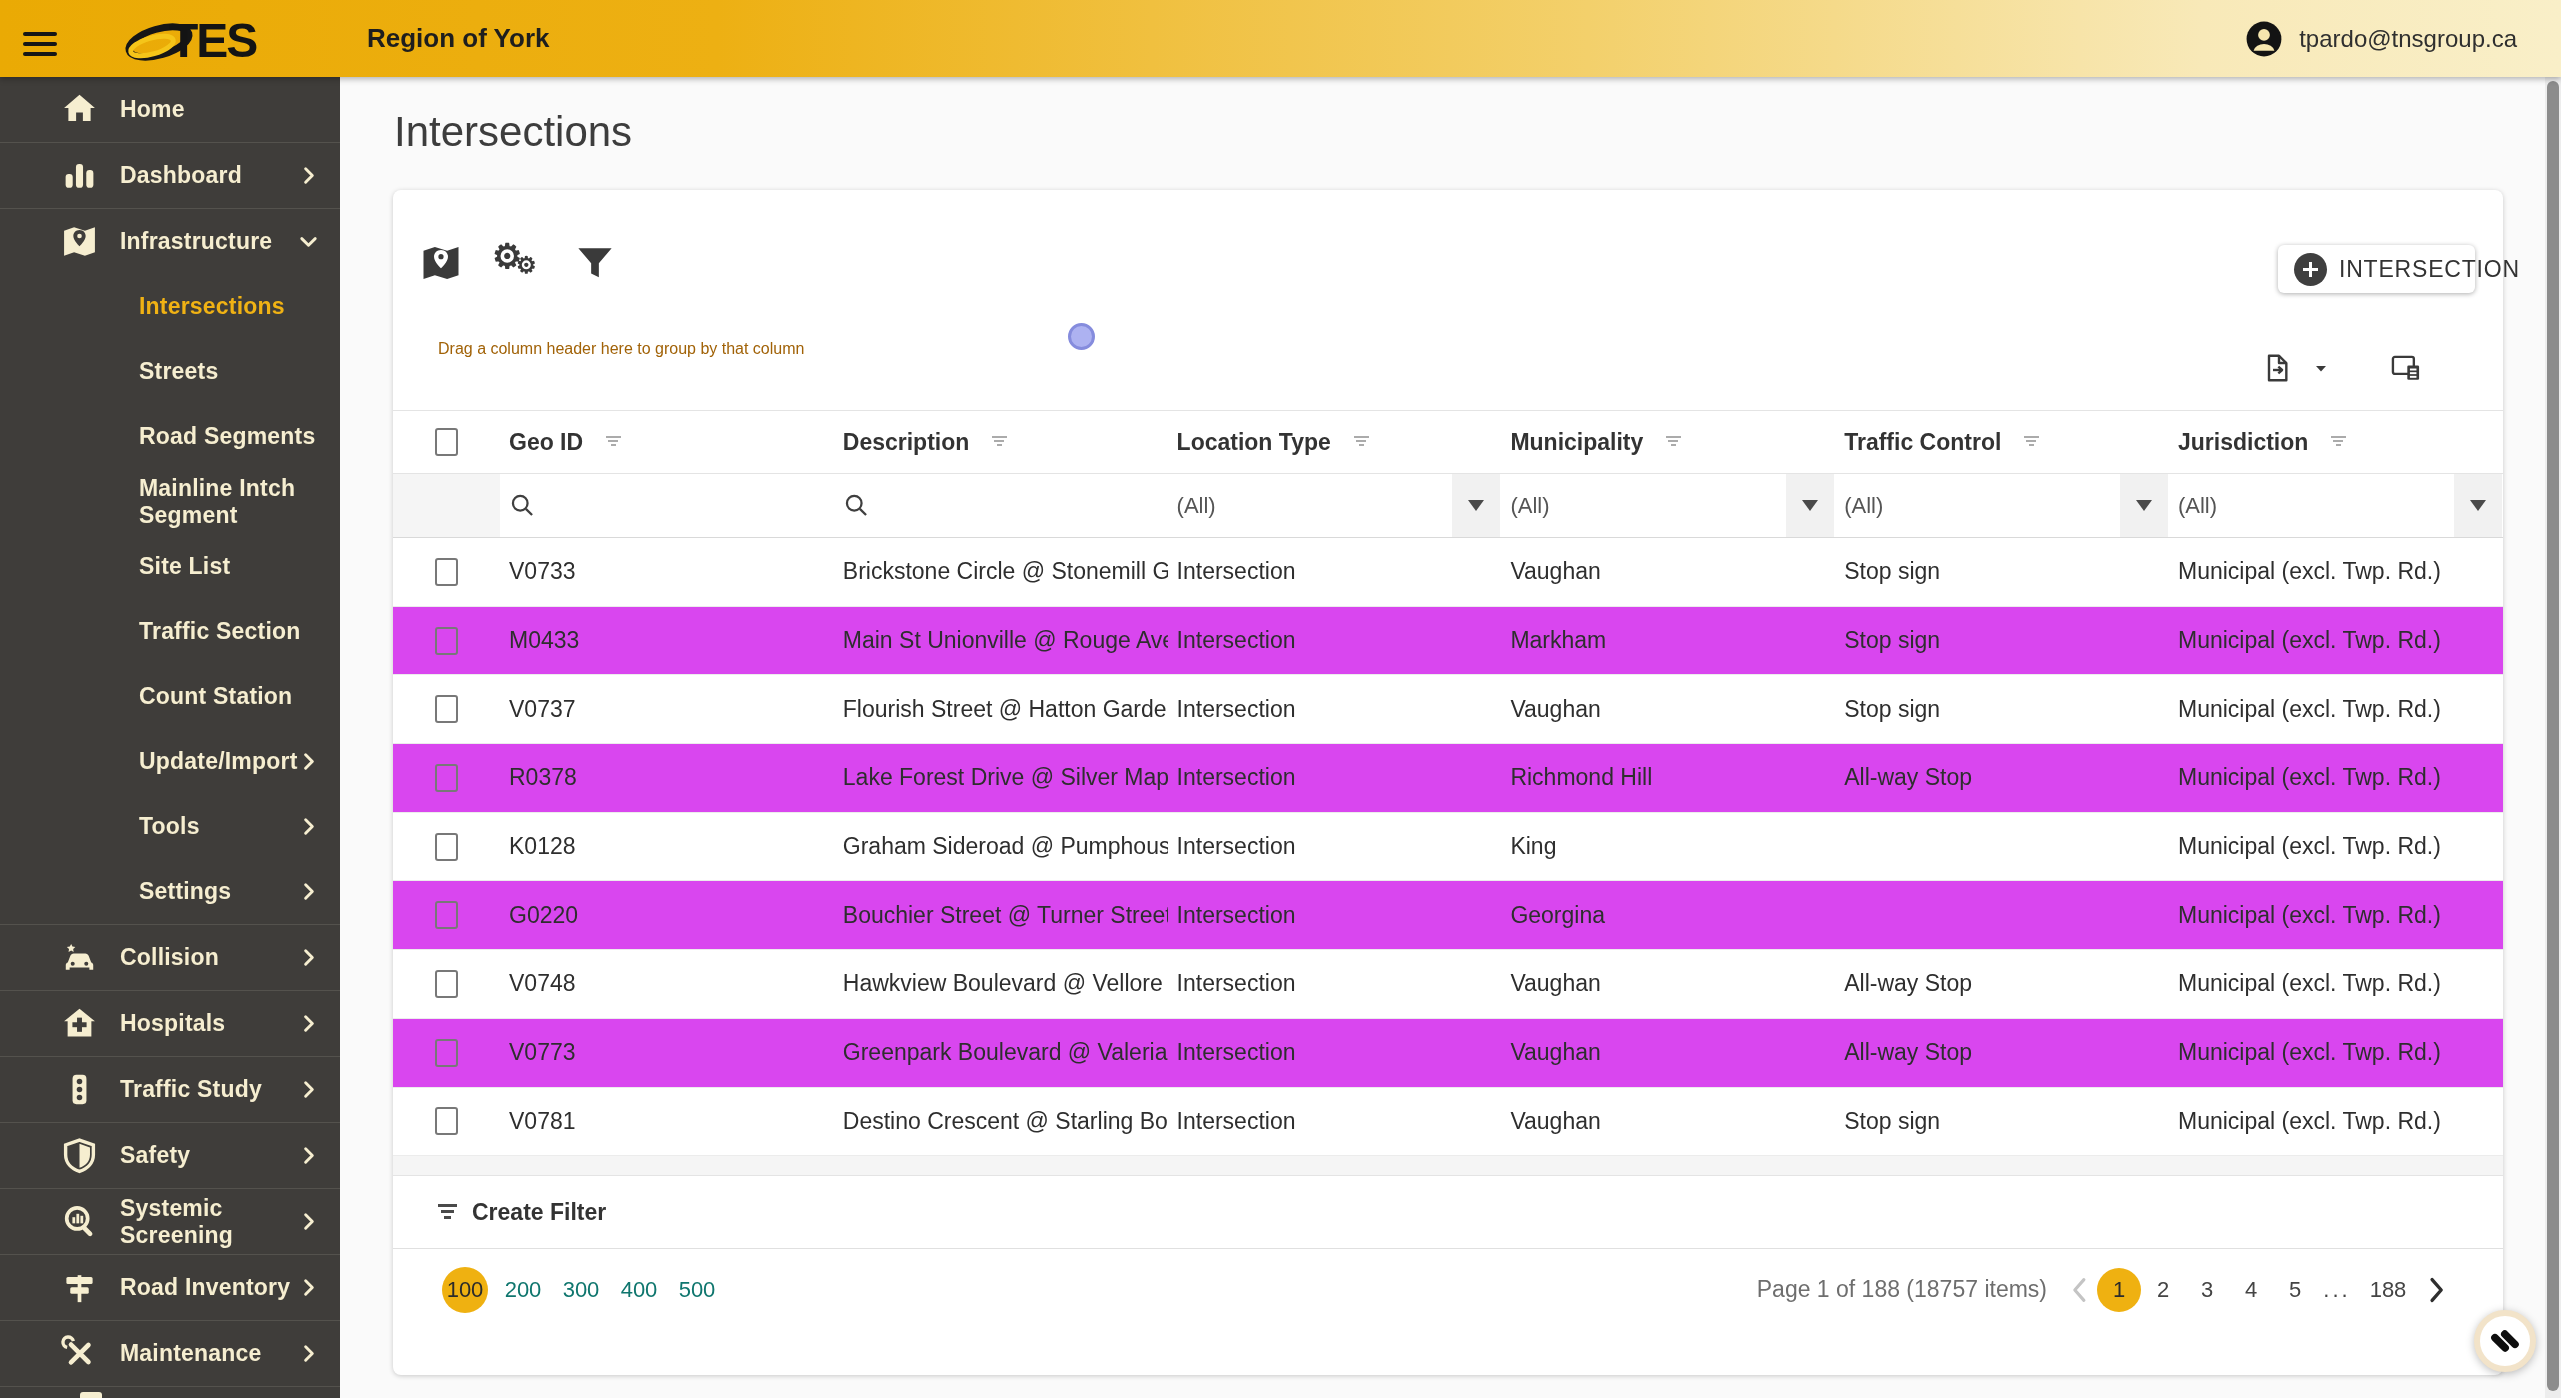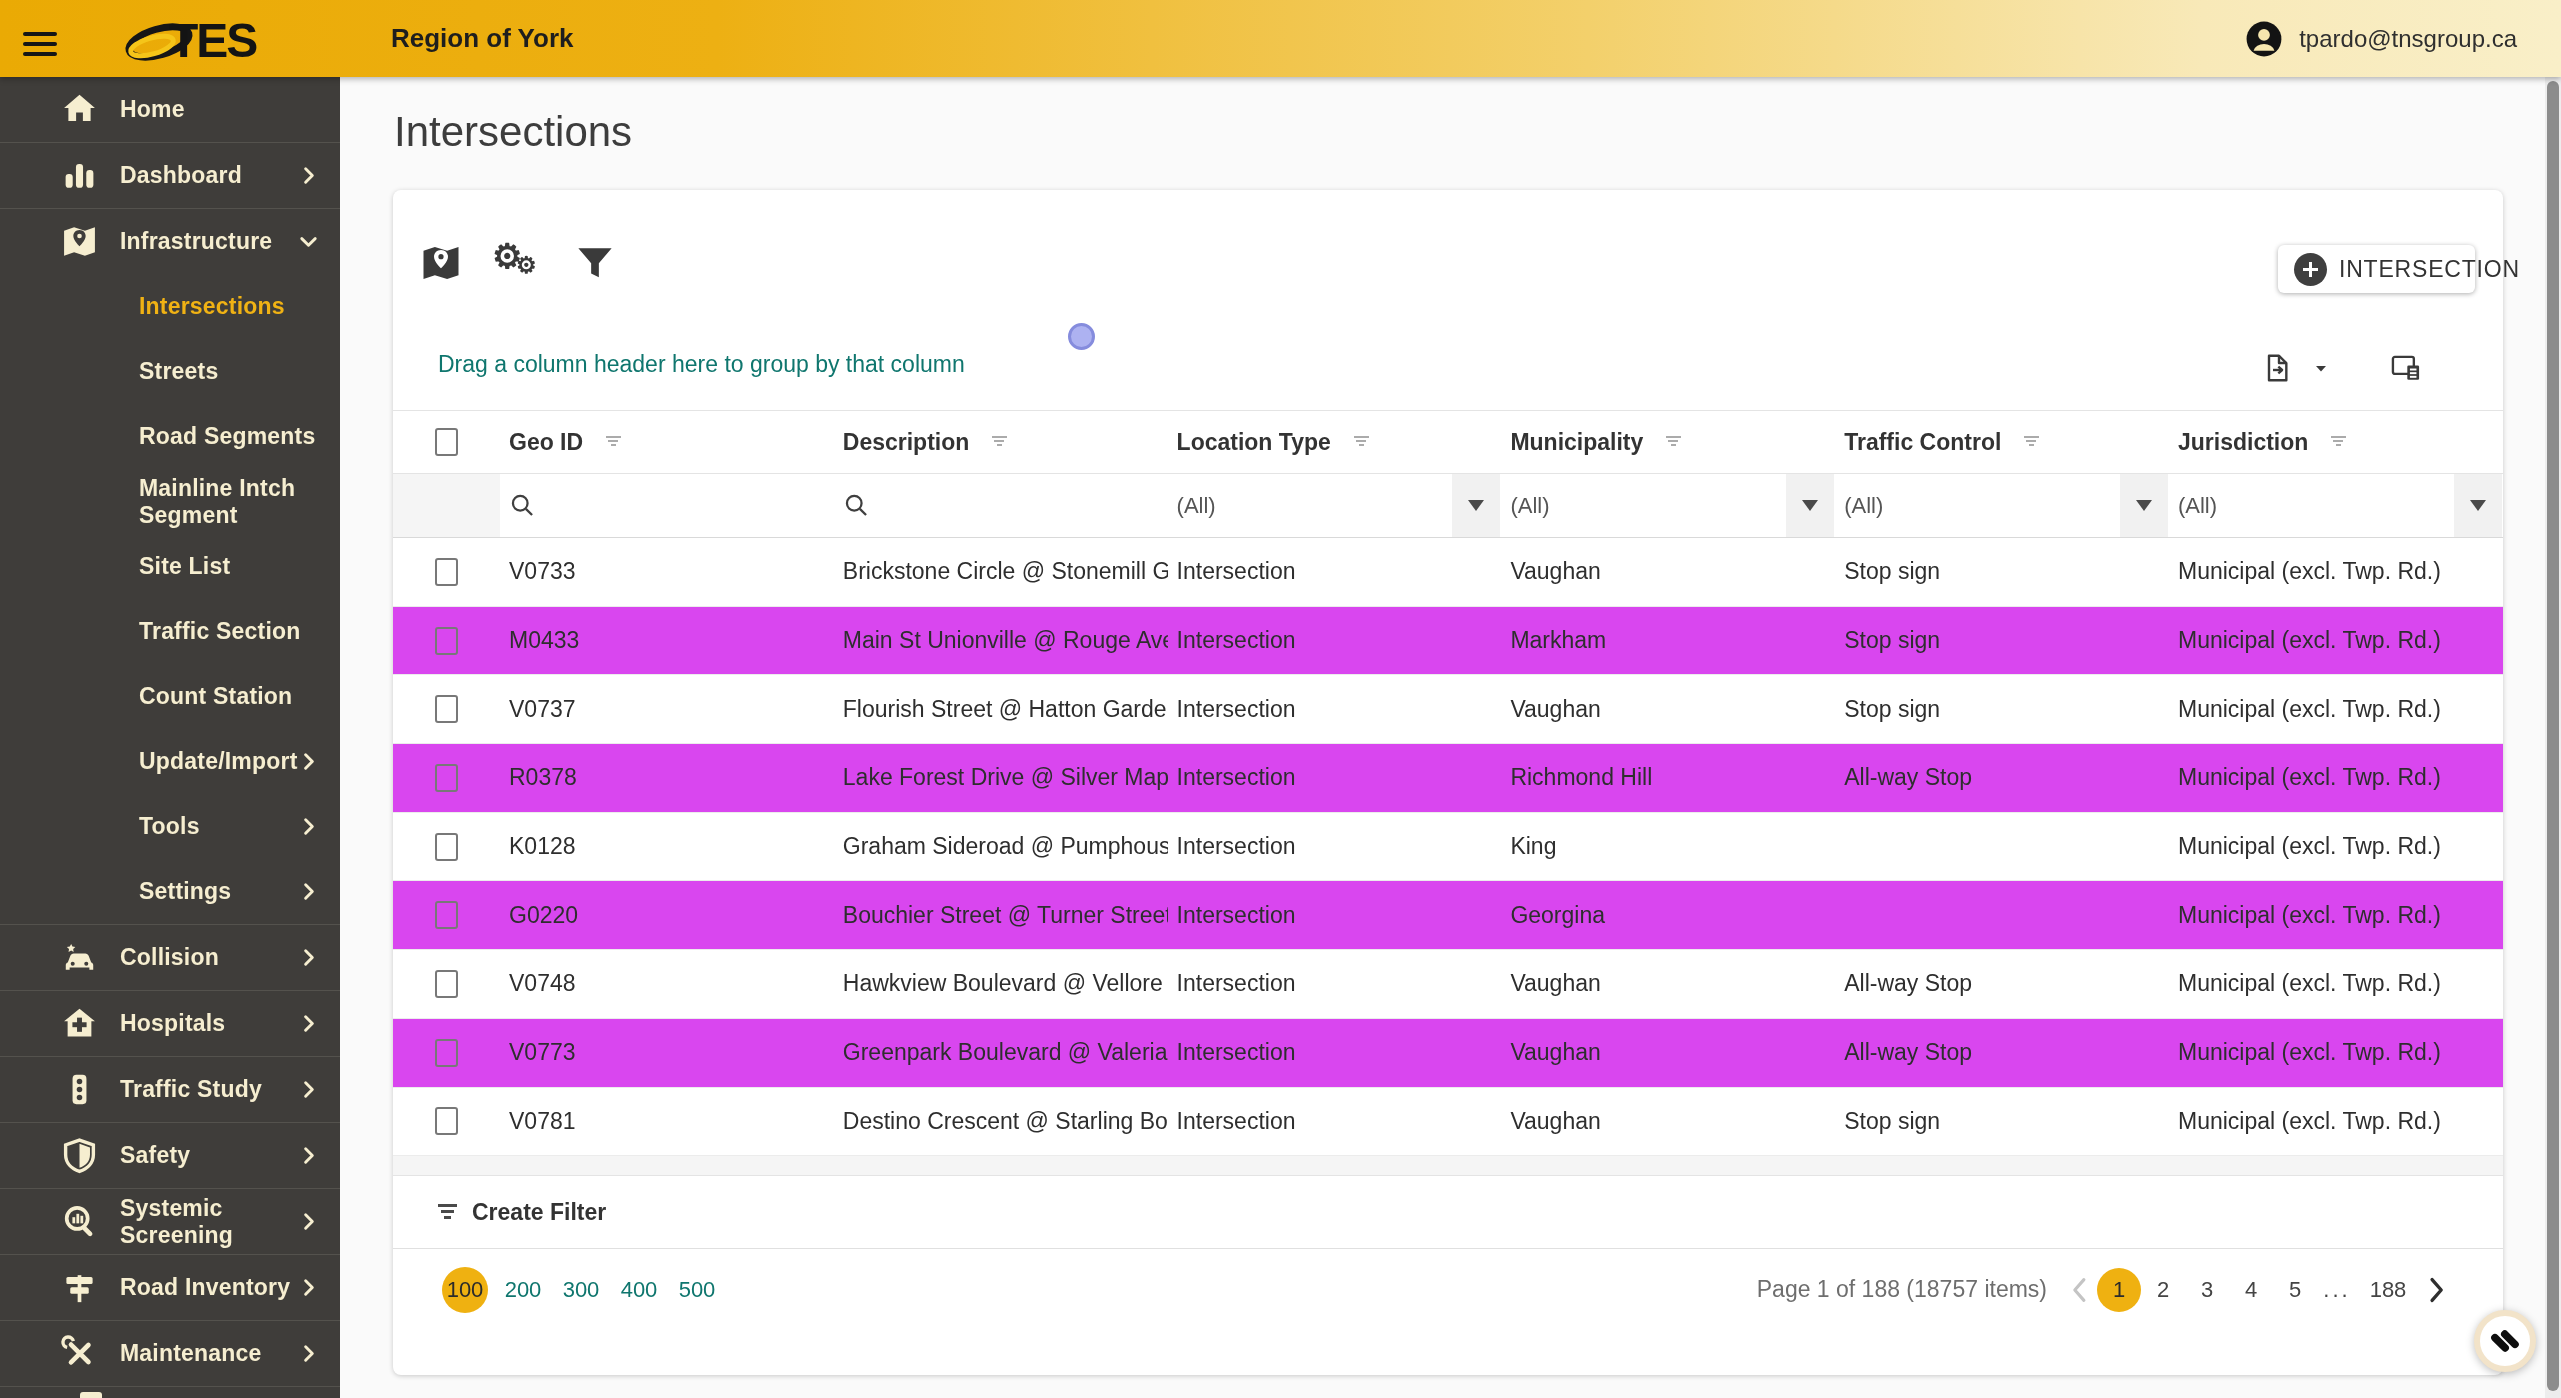--- a/index.html
+++ b/index.html
@@ -11,21 +11,21 @@
   
   .topbar {
     position:absolute; top:0; left:0; width:2561px; height:77px; z-index:20;
     background:linear-gradient(90deg,#EAAA04 0%,#EDB013 28%,#F3D06B 62%,#F8E9B8 86%,#F9EFC8 100%);
     display:flex; align-items:center;
     box-shadow:0 2px 6px rgba(0,0,0,.30);
   }
   .hamburger { margin-left:23px; width:34px; height:26px; cursor:pointer; }
   .hamburger div { height:4px; background:#161616; border-radius:2px; margin:6px 0; }
   .logo { margin-left:62px; width:176px; height:56px; }
-  .region-title { margin-left:96px; font-size:26px; font-weight:700; color:#1E1E1E; }
+  .region-title { margin-left:72px; font-size:26px; font-weight:700; color:#1E1E1E; }
   .top-right { margin-left:auto; margin-right:44px; display:flex; align-items:center; gap:16px; }
   .avatar { width:38px; height:38px; }
   .user-email { font-size:24px; color:#2F2F2F; }
 
   
   .sidebar { position:absolute; top:77px; left:0; width:340px; height:1321px; background:#3F3D3A; z-index:10; }
   .nav-item { height:65px; position:relative; display:flex; align-items:center; cursor:pointer;margin-left:36px; }
   .nav-icon { position:absolute; left:25px; top:14px; width:37px; height:37px; }
   .nav-icon svg { width:37px; height:37px; }
   .nav-label { margin-left:84px; font-size:23px; font-weight:700; color:#F6EED0; letter-spacing:.2px; }
@@ -52,21 +52,21 @@
     background:#FFF; border-radius:6px; box-shadow:0 1px 5px rgba(0,0,0,.32);
     display:flex; align-items:center; padding:0 16px; gap:12px; cursor:pointer;
   }
   .add-btn .plus-circle { width:33px; height:33px; border-radius:50%; background:#3F3F3F; position:relative; flex:0 0 auto; }
   .plus-circle:before, .plus-circle:after { content:""; position:absolute; background:#FFF; }
   .plus-circle:before { left:9px; top:15px; width:15px; height:3px; }
   .plus-circle:after { left:15px; top:9px; width:3px; height:15px; }
   .add-btn .add-label { font-size:23px; color:#333; letter-spacing:.8px; }
 
   .groupbar { position:absolute; left:0; top:140px; width:100%; height:80px; }
-  .groupbar .hint { position:absolute; left:45px; top:21px; font-size:23px; color:#0f766e; }
+  .groupbar .hint { position:absolute; left:45px; top:10px; font-size:16px; color:#a16207; }
   .export-group { position:absolute; right:80px; top:22px; display:flex; align-items:center; gap:18px; }
   .export-group svg { cursor:pointer; }
   .ripple { position:absolute; left:675px; top:133px; width:27px; height:27px; border-radius:50%;
             background:#A9AEF1; border:3px solid #7F86DC; opacity:.95; }
 
   
   .tablewrap { position:absolute; left:0; top:220px; width:2110px; }
   .thead { height:64px; display:flex; align-items:center; border-top:1px solid #E4E4E4; border-bottom:1px solid #E4E4E4; }
   .c-sel { width:107px; display:flex; justify-content:center; align-items:center; align-self:stretch; }
   .c { width:333.8px; padding-left:9px; white-space:nowrap; overflow:hidden; }

